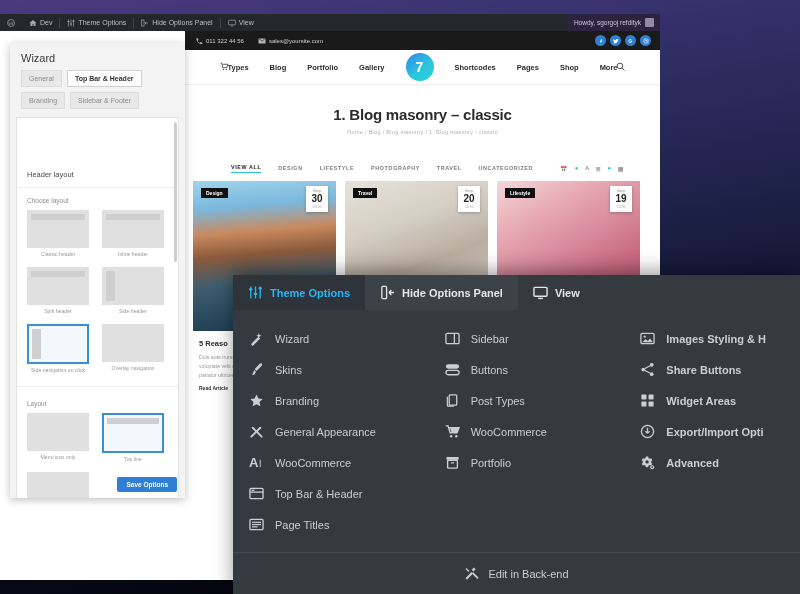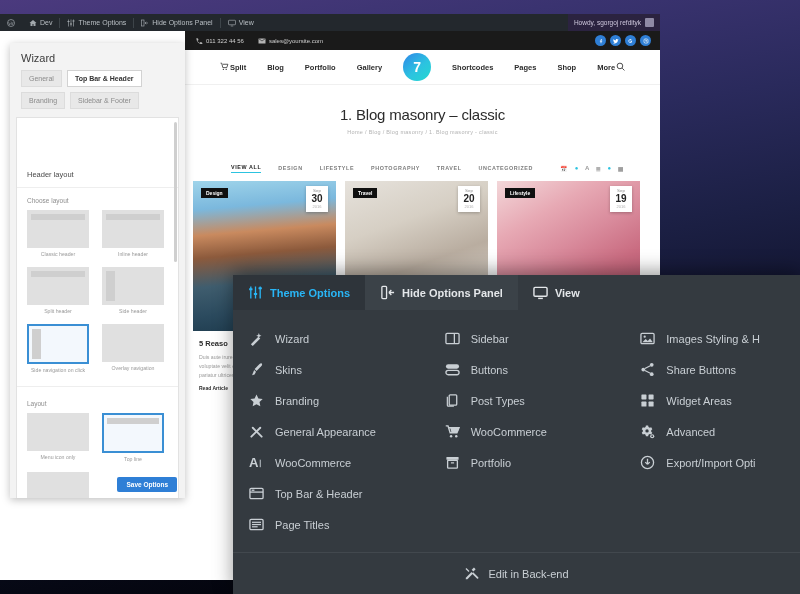--- a/index.html
+++ b/index.html
@@ -32,21 +32,21 @@
   .soc{width:11px;height:11px;border-radius:50%;background:#2f7fd6;display:flex;align-items:center;justify-content:center;}
   .soc svg{width:6px;height:6px;fill:#fff;}
   .navbar{height:34px;background:#fff;display:flex;align-items:center;justify-content:center;gap:21px;
     font-size:7.5px;font-weight:bold;color:#2c2c2c;position:relative;border-bottom:1px solid #f0f0f0;}
   .navbar .cart{position:absolute;left:35px;}
   .navbar .srch{position:absolute;right:35px;}
   .logo7{width:28px;height:28px;border-radius:50%;
     background:linear-gradient(140deg,#2f86e8 0%,#2cc3e0 55%,#23d8d0 100%);
     color:#fff;font-size:14px;font-weight:bold;display:flex;align-items:center;justify-content:center;}
   .hero{height:70px;background:#fff;display:flex;flex-direction:column;align-items:center;justify-content:center;}
-  .hero h1{margin:1px;font-size:15px;font-weight:normal;color:#2b2b2b;letter-spacing:-.2px;text-align:right;}
+  .hero h1{margin:1px;font-size:15px;font-weight:bold;color:#2b2b2b;letter-spacing:-.2px;text-align:right;}
   .crumbs{margin-top:5px;font-size:5.5px;color:#b3b3b3;letter-spacing:.3px;}
   .filters{height:26px;display:flex;align-items:center;gap:17px;padding:0 46px;font-size:5.4px;
     font-weight:bold;color:#7d7d7d;letter-spacing:.6px;position:relative;}
   .filters .act{color:#222;border-bottom:1.5px solid #2cc3e0;padding-bottom:2px;}
   .f-icons{position:absolute;right:36px;display:flex;align-items:center;gap:6px;}
   .f-icons span{font-size:6px;color:#9a9a9a;}
   .f-icons .cy{color:#2cc3e0;}
   .cards{display:flex;gap:9px;padding:0 8px;}
   .card{width:143px;height:150px;position:relative;overflow:hidden;background:#ddd;}
   .card .img{position:absolute;inset:0;}
@@ -92,21 +92,21 @@
     box-shadow:0 -4px 18px rgba(0,0,0,.4);overflow:hidden;}
   .mega-top{height:35px;display:flex;align-items:stretch;}
   .mt{display:flex;align-items:center;gap:7px;padding:0 15px;font-size:11px;font-weight:bold;}
   .mt.active{background:#2e343a;color:#29b6f6;}
   .mt.plain{background:#3b4248;color:#e4e7ea;}
   .mt.plain2{background:#343a40;color:#e4e7ea;}
   .mt .mi{width:15px;height:15px;display:block;}
   .mt .mi svg{width:100%;height:100%;}
   .mcols{display:flex;padding:13px 0 0 6px;}
   .mcol{width:196px;}
-  .mcol.c3{width:170px;}
+  .mcol.c3{width:170px;font-weight:bold;}
   .mrow{display:flex;align-items:center;gap:11px;height:31px;padding-left:10px;color:#c9cfd4;font-size:11px;white-space:nowrap;}
   .mrow .mi{width:15px;height:15px;flex:none;}
   .mrow .mi svg{width:100%;height:100%;}
   .mfoot{position:absolute;left:0;right:0;bottom:0;height:41px;border-top:1px solid #42484e;
     display:flex;align-items:center;justify-content:center;gap:9px;color:#c9cfd4;font-size:11px;}
   .mfoot .mi{width:15px;height:15px;}
   .mfoot .mi svg{width:100%;height:100%;}
 </style>
 </head>
 <body>
@@ -218,21 +218,21 @@
             </span>
         </div>
       </div>
 
       <div class="navbar">
         <span class="cart"><svg width="9" height="9" viewBox="0 0 16 16">
               <path d="M1 2h2l2 8h7l2-6H5" fill="none" stroke="#2c2c2c" stroke-width="1.4"></path>
               <circle cx="6" cy="13" r="1.2" fill="#2c2c2c"></circle>
               <circle cx="11" cy="13" r="1.2" fill="#2c2c2c"></circle>
             </svg></span>
-        <span>Split</span>
+        <span>Types</span>
         <span>Blog</span>
         <span>Portfolio</span>
         <span>Gallery</span>
         <span class="logo7">7</span>
         <span>Shortcodes</span>
         <span>Pages</span>
         <span>Shop</span>
         <span>More</span>
         <span class="srch"><svg width="9" height="9" viewBox="0 0 16 16">
               <circle cx="7" cy="7" r="5" fill="none" stroke="#2c2c2c" stroke-width="1.5"></circle>
@@ -529,33 +529,33 @@
                   <rect x="1.5" y="1.5" width="5.4" height="5.4" rx=".7"></rect>
                   <rect x="9.1" y="1.5" width="5.4" height="5.4" rx=".7"></rect>
                   <rect x="1.5" y="9.1" width="5.4" height="5.4" rx=".7"></rect>
                   <rect x="9.1" y="9.1" width="5.4" height="5.4" rx=".7"></rect>
                 </g>
               </svg></span>
           <span>Widget Areas</span>
         </div>
         <div class="mrow">
           <span class="mi"><svg viewBox="0 0 16 16">
+                <circle cx="8" cy="8" r="6.5" fill="none" stroke="#c9cfd4" stroke-width="1.4"></circle>
+                <path d="M8 4v6m0 0L5.6 7.6M8 10l2.4-2.4" stroke="#c9cfd4" stroke-width="1.4" fill="none"></path>
+              </svg></span>
+          <span>Export/Import Opti</span>
+        </div>
+        <div class="mrow">
+          <span class="mi"><svg viewBox="0 0 16 16">
                 <path d="M6.3 1.6h2.4l.35 1.6 1.35.78 1.55-.55 1.2 2.08-1.2 1.08v1.56l1.2 1.08-1.2 2.08-1.55-.55-1.35.78-.35 1.6H6.3l-.35-1.6-1.35-.78-1.55.55L1.85 9.2l1.2-1.08V6.56L1.85 5.48l1.2-2.08 1.55.55 1.35-.78z" fill="#c9cfd4"></path>
                 <circle cx="7.5" cy="7.35" r="1.8" fill="#343a40"></circle>
                 <circle cx="13" cy="13" r="2.2" fill="#c9cfd4"></circle>
                 <circle cx="13" cy="13" r=".9" fill="#343a40"></circle>
               </svg></span>
           <span>Advanced</span>
-        </div>
-        <div class="mrow">
-          <span class="mi"><svg viewBox="0 0 16 16">
-                <circle cx="8" cy="8" r="6.5" fill="none" stroke="#c9cfd4" stroke-width="1.4"></circle>
-                <path d="M8 4v6m0 0L5.6 7.6M8 10l2.4-2.4" stroke="#c9cfd4" stroke-width="1.4" fill="none"></path>
-              </svg></span>
-          <span>Export/Import Opti</span>
         </div>
       </div>
     </div>
 
     <div class="mfoot">
       <span class="mi"><svg viewBox="0 0 16 16">
             <path d="M2 12.4l6-6 1.6 1.6-6 6-1.8.2z" fill="#c9cfd4"></path>
             <path d="M10.6 1.6l-2.4 2.4 1.8 1.8L12.4 3.4z" fill="#c9cfd4"></path>
             <path d="M13.8 13.4L8.4 8l1.4-1.4 5.4 5.4a1 1 0 01-1.4 1.4z" fill="#c9cfd4"></path>
             <path d="M2.6 2.2l3.2 3.2-1 1-3.2-3.2z" fill="#c9cfd4"></path>

